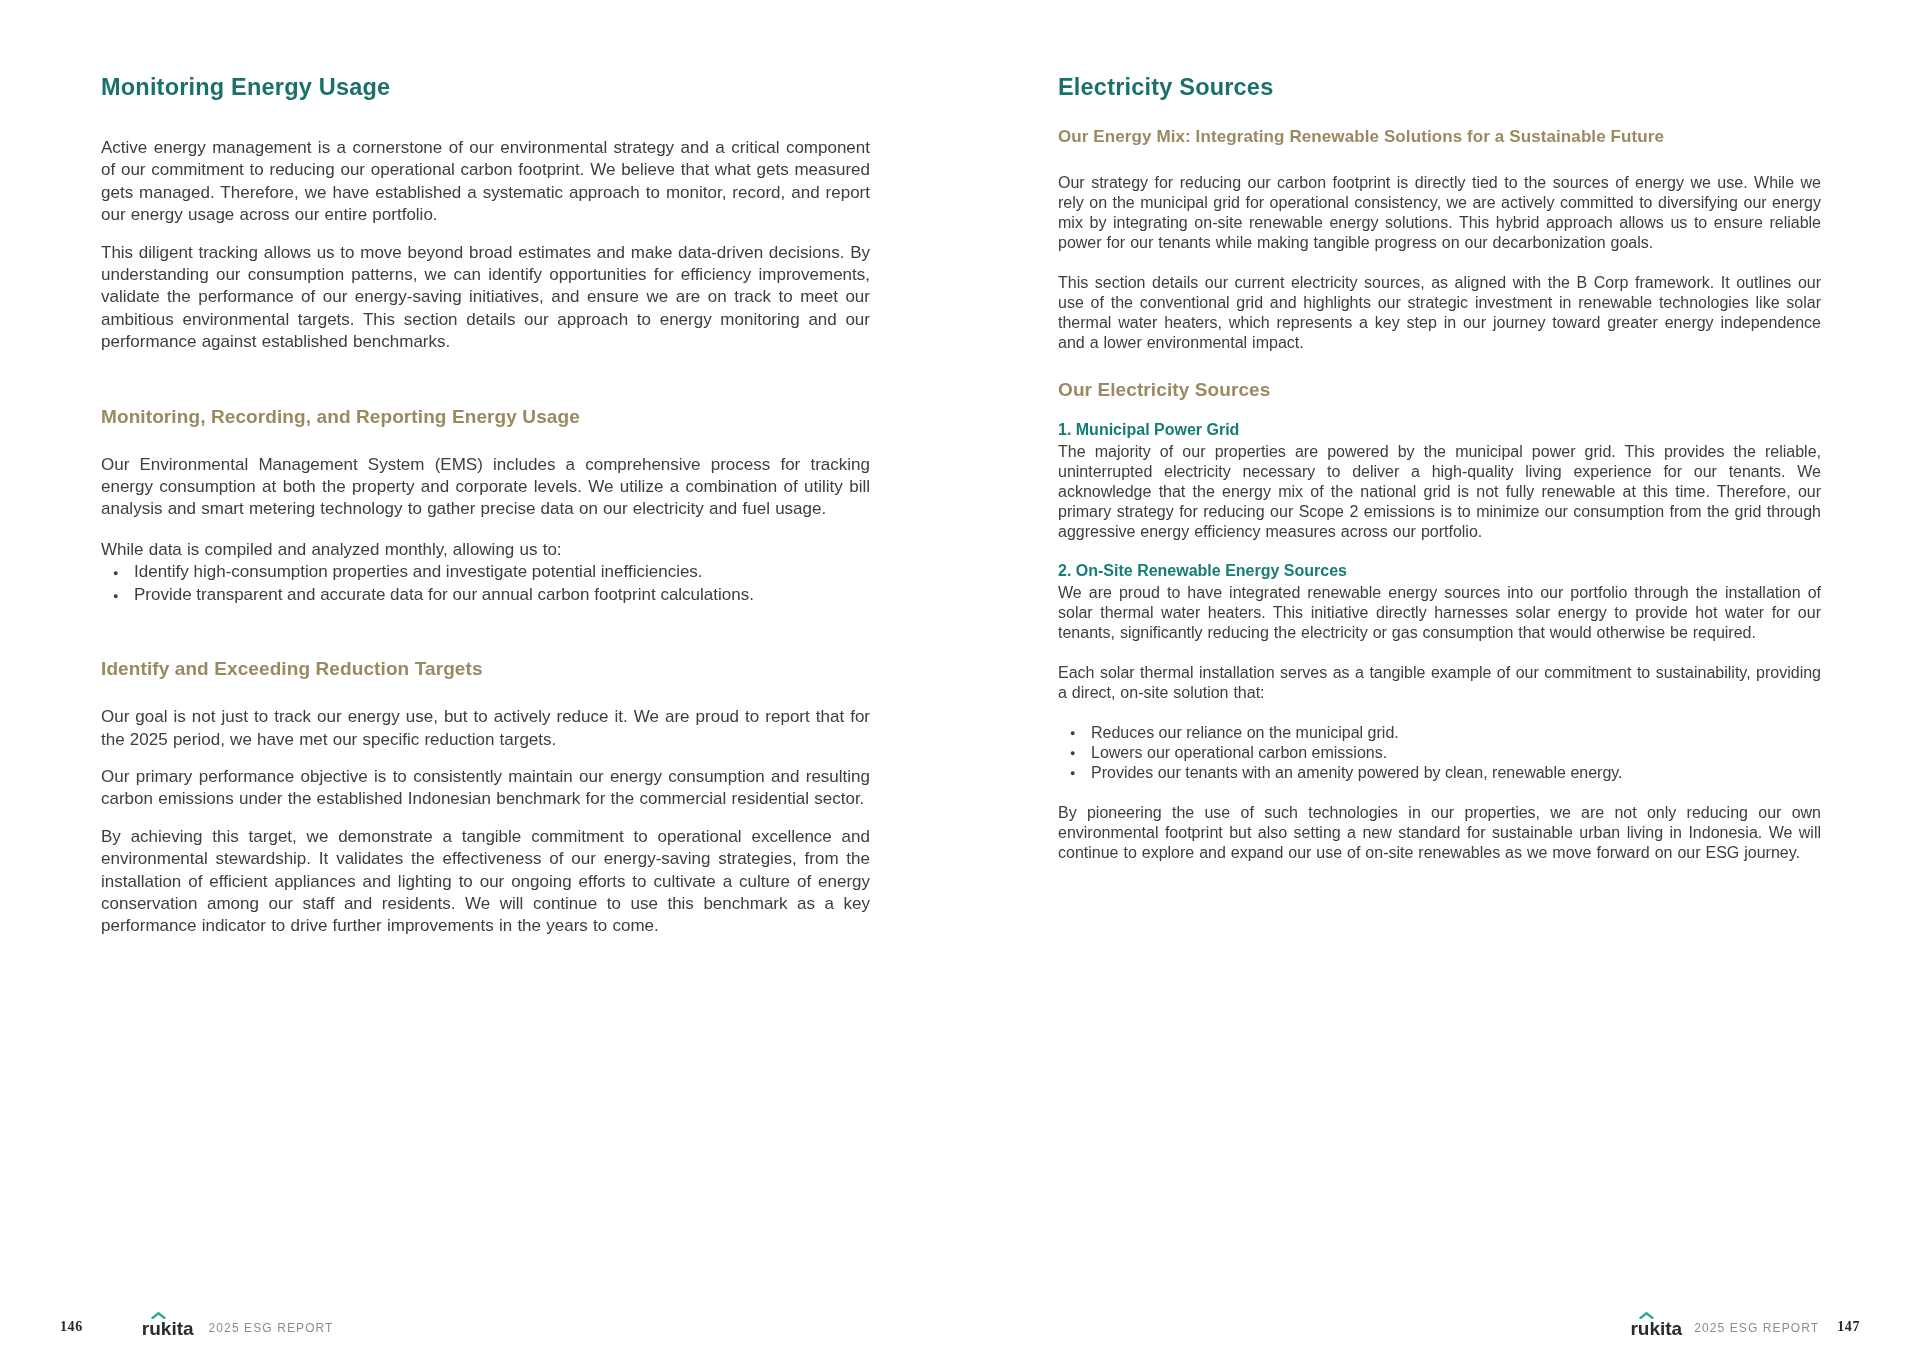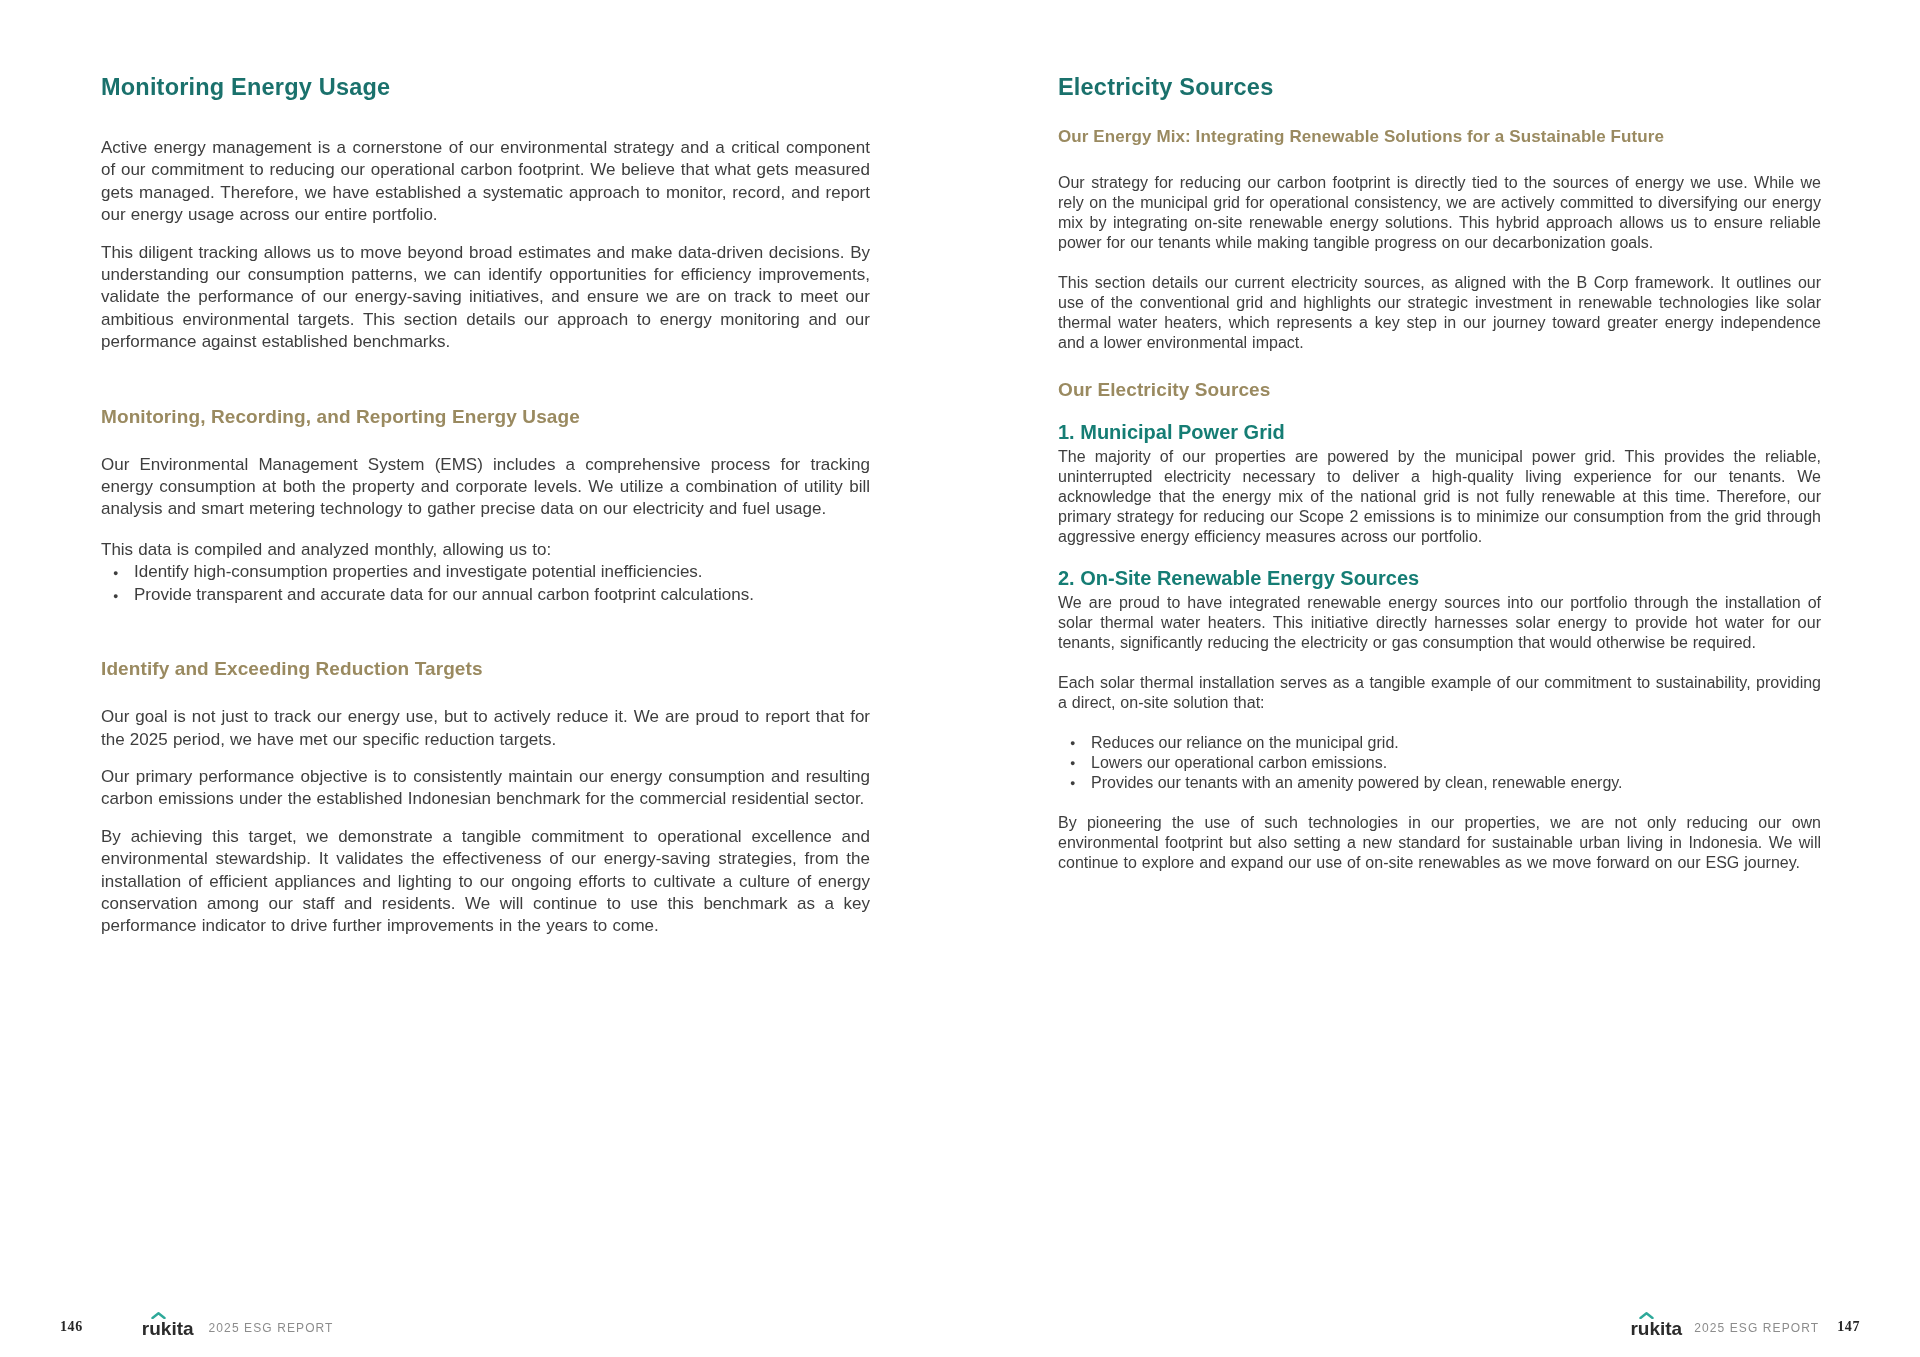--- a/index.html
+++ b/index.html
@@ -37,21 +37,21 @@
   .col-right p.body{font-size:16px;line-height:20px;margin:0 0 20px 0;}
 
   h2.gold{
     font-size:19px;font-weight:700;color:var(--gold);
     margin:52px 0 26px 0;letter-spacing:.1px;
   }
   .col-right h2.gold{margin:26px 0 16px 0;}
   .col-right h2.gold.first{margin:0 0 26px 0;font-size:17px;}
 
   h3.source-head{
-    font-size:20px;font-weight:700;color:var(--teal_bright);
+    font-size:16px;font-weight:700;color:var(--teal_bright);
     margin:20px 0 3px 0;
   }
   h3.source-head + p.body{margin-top:0;}
 
   p.tight{margin-bottom:0;}
   .col-left p.tight{margin-top:18px;}
 
   ul.bullets{list-style:none;margin:0 0 20px 0;padding:0;}
   ul.bullets li{
     position:relative;
@@ -91,21 +91,21 @@
 <body>
 
 <section class="col col-left">
   <h1 class="page-title">Monitoring Energy Usage</h1>
 
   <p class="body">Active energy management is a cornerstone of our environmental strategy and a critical component of our commitment to reducing our operational carbon footprint. We believe that what gets measured gets managed. Therefore, we have established a systematic approach to monitor, record, and report our energy usage across our entire portfolio.</p>
   <p class="body">This diligent tracking allows us to move beyond broad estimates and make data-driven decisions. By understanding our consumption patterns, we can identify opportunities for efficiency improvements, validate the performance of our energy-saving initiatives, and ensure we are on track to meet our ambitious environmental targets. This section details our approach to energy monitoring and our performance against established benchmarks.</p>
 
   <h2 class="gold">Monitoring, Recording, and Reporting Energy Usage</h2>
   <p class="body">Our Environmental Management System (EMS) includes a comprehensive process for tracking energy consumption at both the property and corporate levels. We utilize a combination of utility bill analysis and smart metering technology to gather precise data on our electricity and fuel usage.</p>
-  <p class="body tight">This data is compiled and analyzed monthly, allowing us to:</p>
+  <p class="body tight">While data is compiled and analyzed monthly, allowing us to:</p>
   <ul class="bullets">
     <li>Identify high-consumption properties and investigate potential inefficiencies.</li>
     <li>Provide transparent and accurate data for our annual carbon footprint calculations.</li>
   </ul>
 
   <h2 class="gold">Identify and Exceeding Reduction Targets</h2>
   <p class="body">Our goal is not just to track our energy use, but to actively reduce it. We are proud to report that for the 2025 period, we have met our specific reduction targets.</p>
   <p class="body">Our primary performance objective is to consistently maintain our energy consumption and resulting carbon emissions under the established Indonesian benchmark for the commercial residential sector.</p>
   <p class="body">By achieving this target, we demonstrate a tangible commitment to operational excellence and environmental stewardship. It validates the effectiveness of our energy-saving strategies, from the installation of efficient appliances and lighting to our ongoing efforts to cultivate a culture of energy conservation among our staff and residents. We will continue to use this benchmark as a key performance indicator to drive further improvements in the years to come.</p>
 </section>

